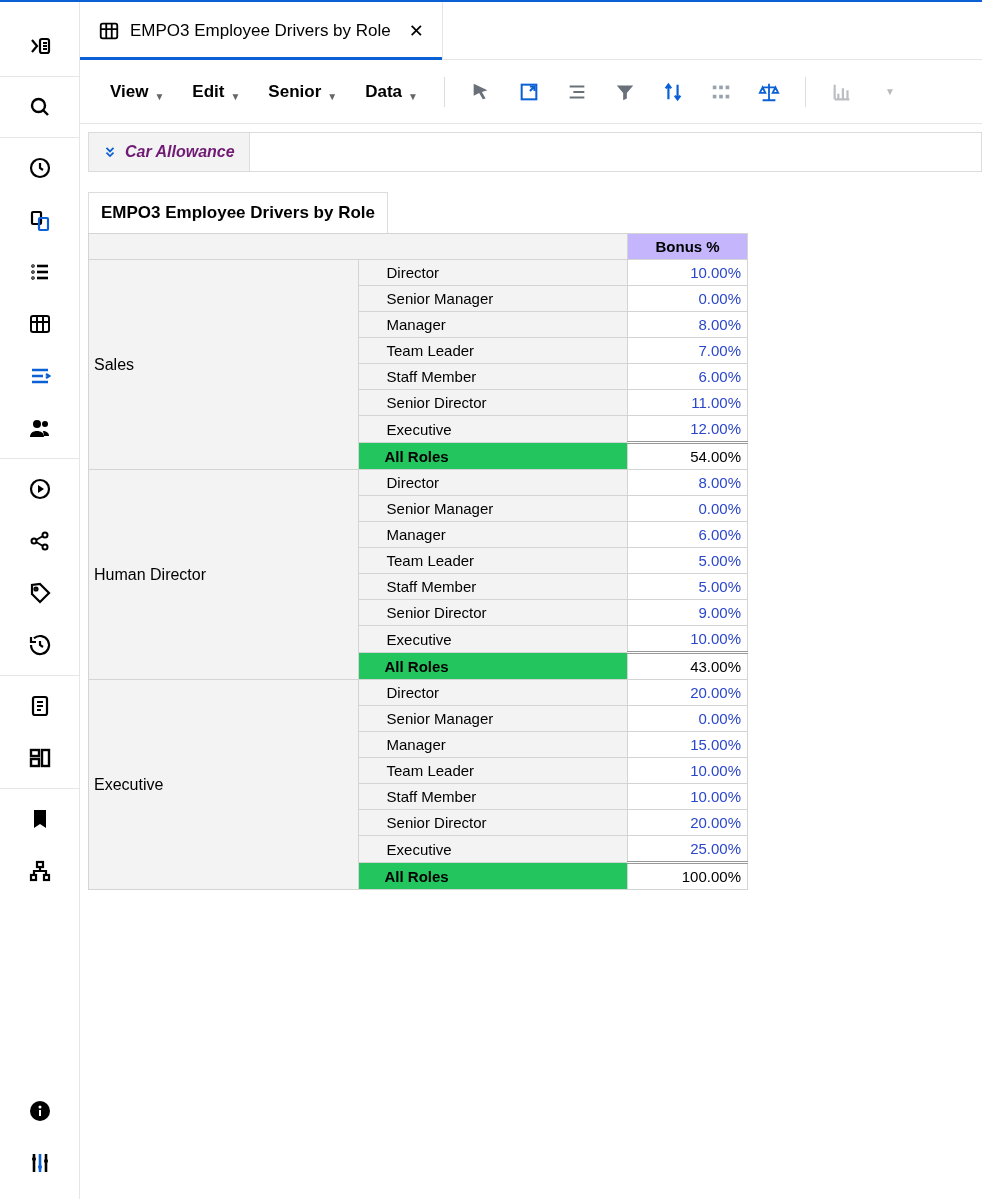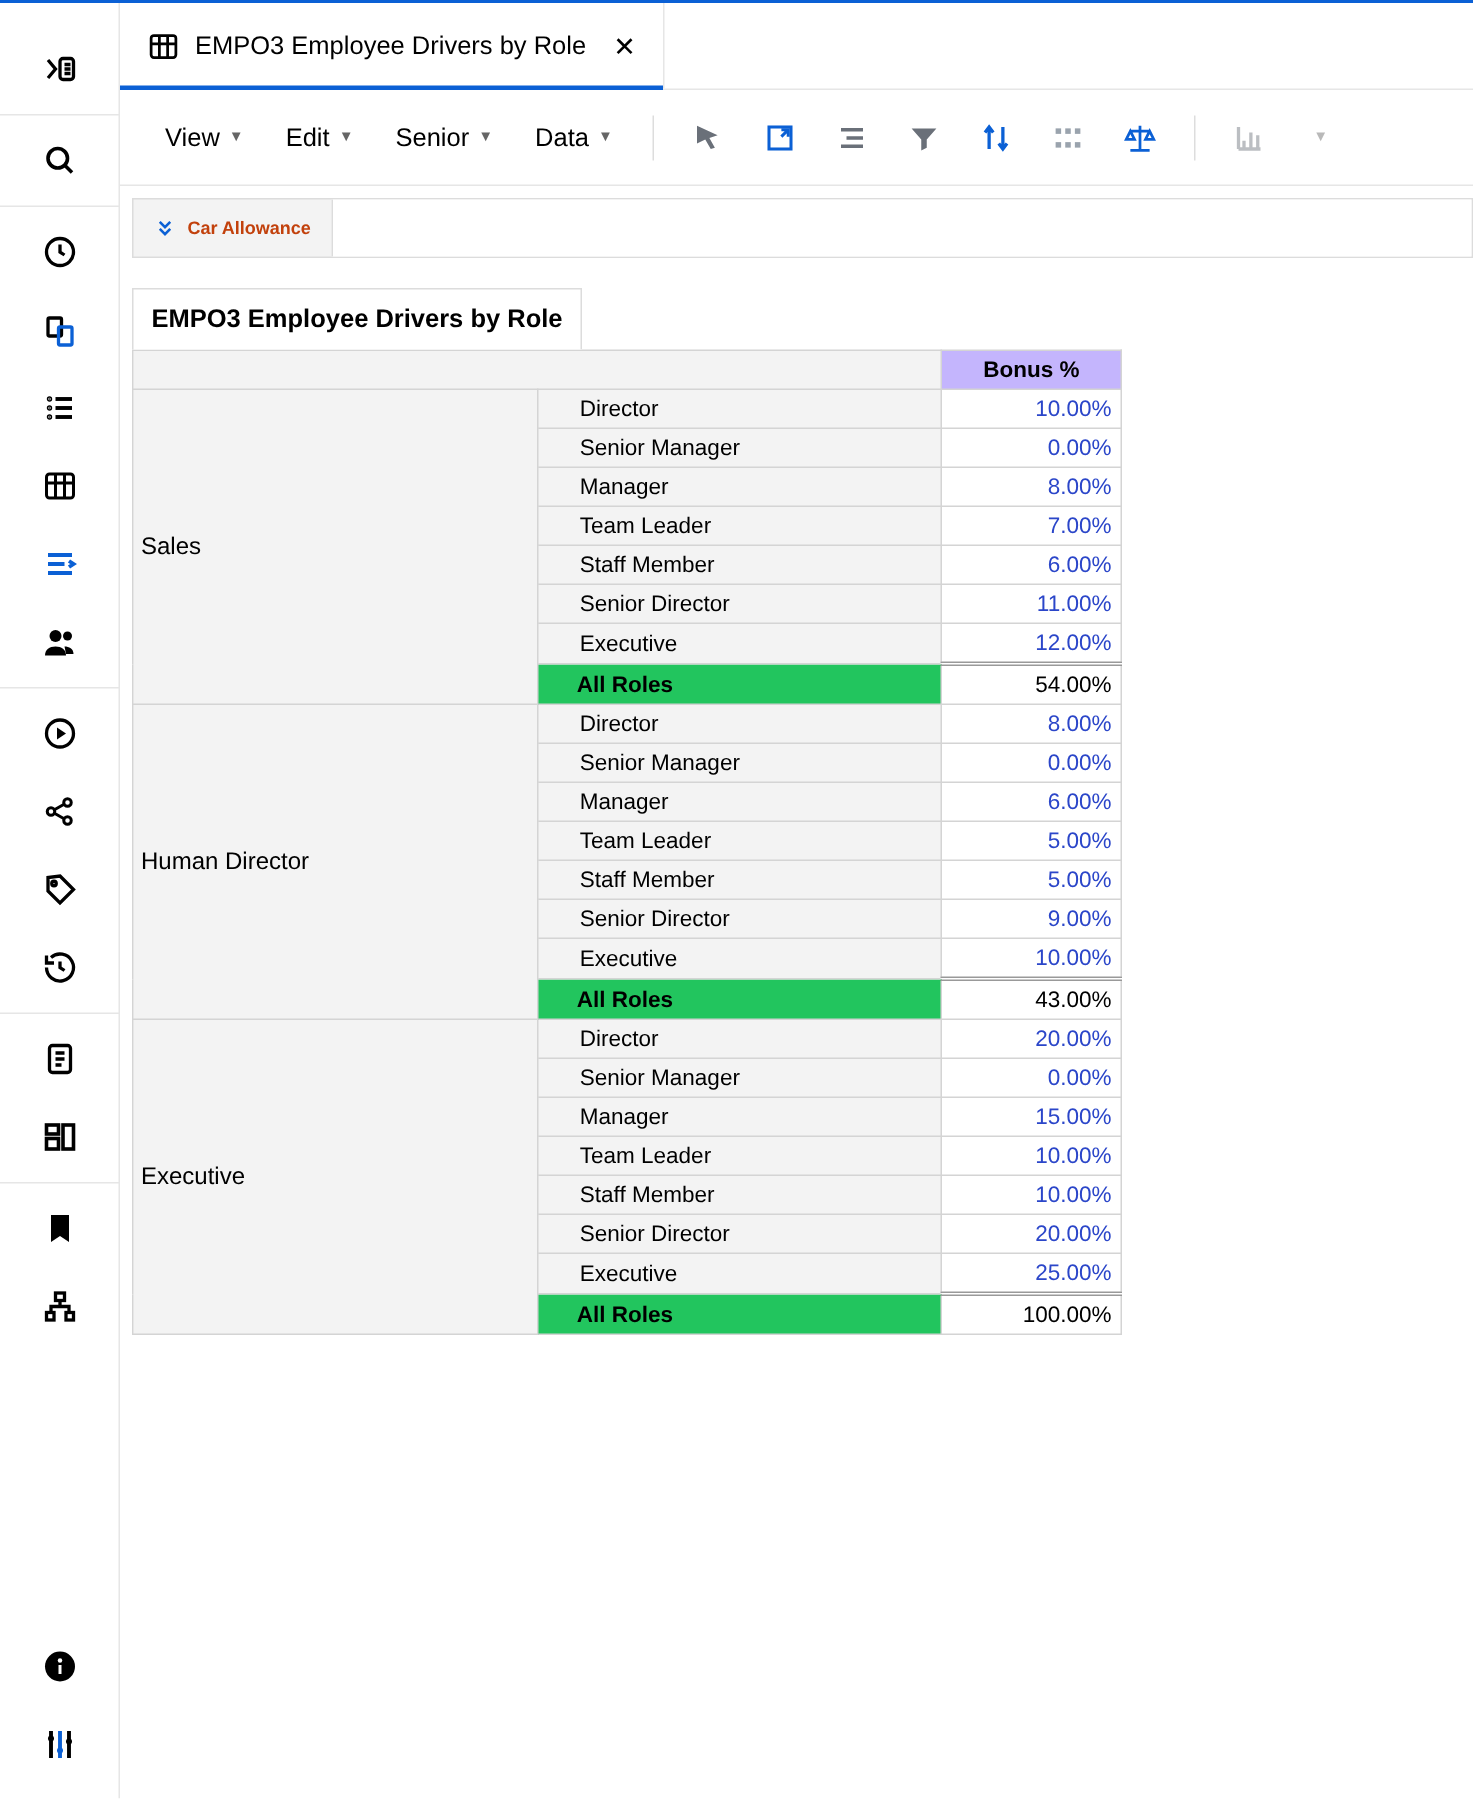--- a/index.html
+++ b/index.html
@@ -98,22 +98,23 @@
   align-items: center;
   padding: 0 20px;
   gap: 8px;
   border-bottom: 1px solid #e6e6e6;
 }
 .toolbar .menu {
   font-size: 17px;
   padding: 6px 10px;
   cursor: pointer;
   display: flex;
-  align-items: center;
+  align-items: flex-end;
   gap: 6px;
+  font-weight: bold;
 }
 .toolbar .caret {
   font-size: 10px;
   color: #666;
 }
 .toolbar .vsep {
   width: 1px; height: 30px; background: #ddd; margin: 0 8px;
 }
 .toolbar .ticon {
   width: 40px; height: 40px;
@@ -130,25 +131,26 @@
   height: 40px;
   background: #f3f3f3;
   border: 1px solid #dcdcdc;
   display: flex;
   align-items: stretch;
 }
 .subbar .pill {
   display: flex;
   align-items: center;
   padding: 0 14px;
-  color: #c2410c;
+  color: #701a75;
   font-weight: 700;
-  font-size: 12px;
+  font-size: 16px;
   cursor: pointer;
   gap: 8px;
+  font-style: italic;
 }
 .subbar .pill svg { width:14px; height:14px; }
 .subbar .input {
   flex: 1;
   background: #fff;
   border-left: 1px solid #dcdcdc;
 }
 
 .grid-wrap {
   position: absolute;

